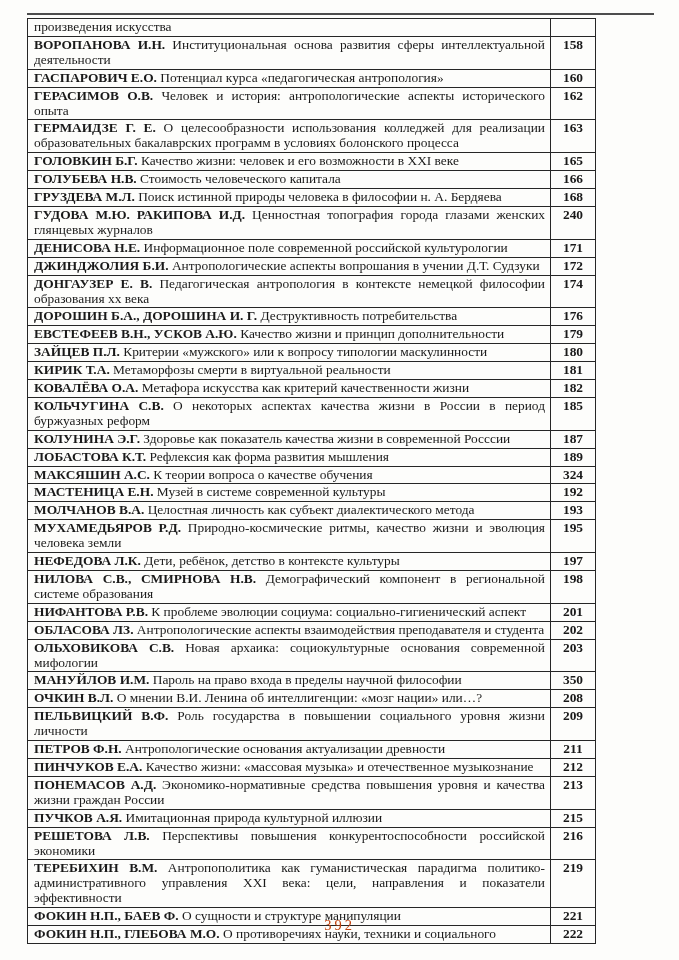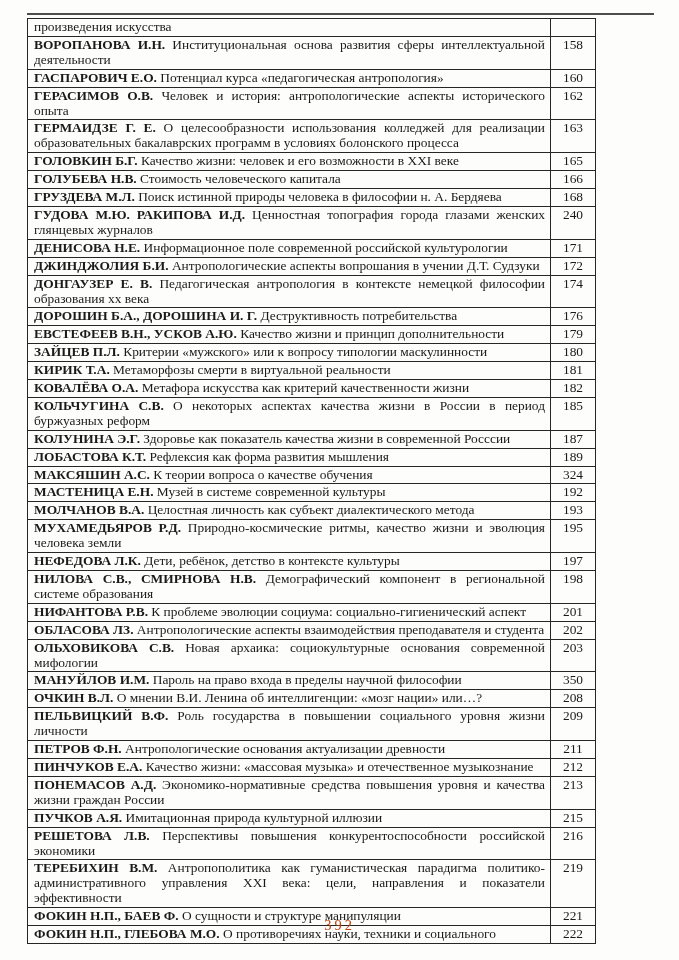--- a/index.html
+++ b/index.html
@@ -28,21 +28,21 @@
   }
   td.entry {
     padding:1px 5px 1px 6px;
     text-align:justify;
     text-justify:inter-word;
   }
   td.pg {
     width:40px;
     padding:1px 2px;
     text-align:center;
-    font-weight:400;
+    font-weight:700;
   }
   b.authors { font-weight:700;margin-top:36px; }
   b.authors:empty { display:none; }
 
   .page-num {
     position:absolute; left:0; top:917px; width:679px;
     text-align:center;
     font-size:14.5px; letter-spacing:3px;
     color:#c2410c;
   }

